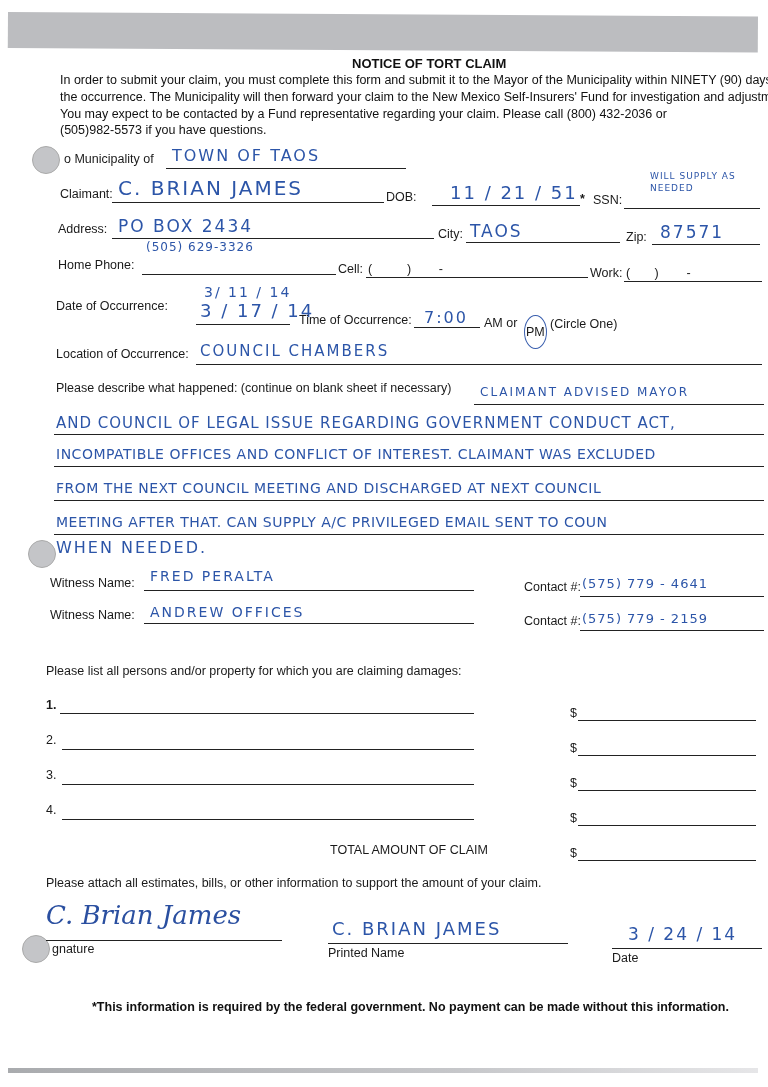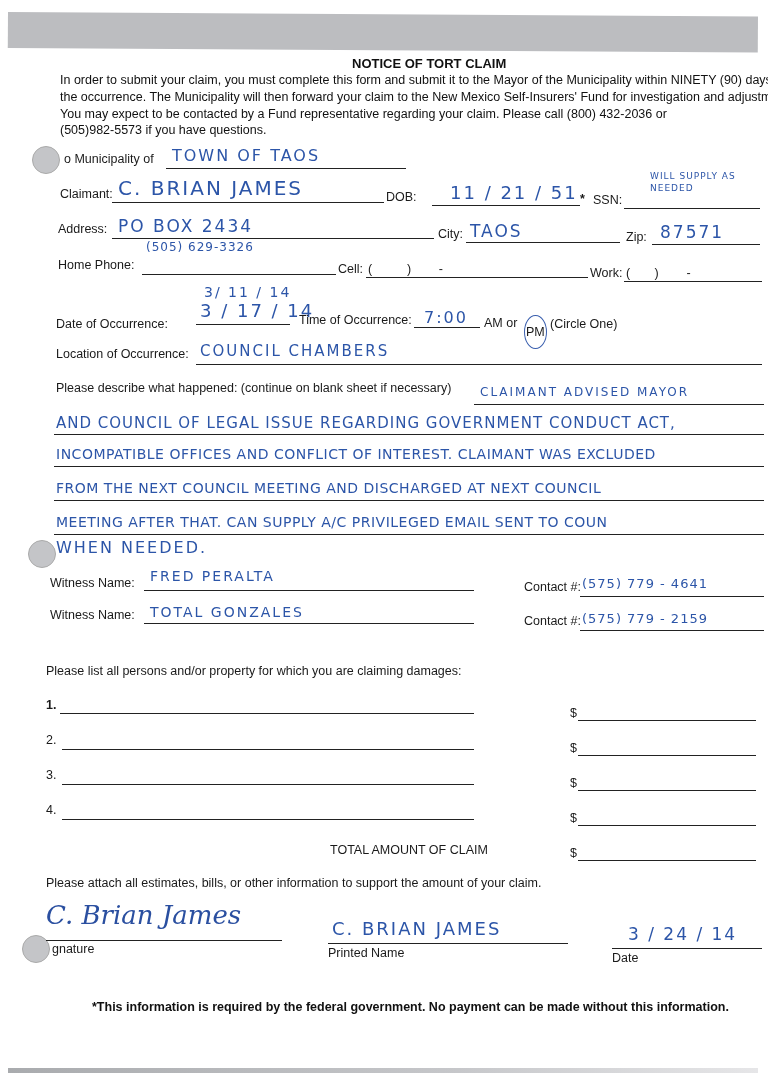--- a/index.html
+++ b/index.html
@@ -80,21 +80,21 @@
   <div class="abs hand" style="left:146px; top:240px; font-size:12px; letter-spacing:1px;">(505) 629-3326</div>
   <div class="line" style="left:142px; top:274px; width:194px;"></div>
   <div class="abs print" style="left:338px; top:262px;">Cell:</div>
   <div class="abs print" style="left:368px; top:262px; white-space:pre;">(          )        -</div>
   <div class="line" style="left:366px; top:277px; width:222px;"></div>
   <div class="abs print" style="left:590px; top:266px;">Work:</div>
   <div class="abs print" style="left:626px; top:266px; white-space:pre;">(       )        -</div>
   <div class="line" style="left:624px; top:281px; width:138px;"></div>
 
   <div class="abs hand" style="left:204px; top:284px; font-size:14px;">3/ 11 / 14</div>
-  <div class="abs print" style="left:56px; top:317px;">Date of Occurrence:</div>
+  <div class="abs print" style="left:56px; top:299px;">Date of Occurrence:</div>
   <div class="abs hand" style="left:200px; top:300px; font-size:18px;">3 / 17 / 14</div>
   <div class="line" style="left:196px; top:324px; width:94px;"></div>
   <div class="abs print" style="left:299px; top:313px;">Time of Occurrence:</div>
   <div class="abs hand" style="left:424px; top:308px; font-size:16px;">7:00</div>
   <div class="line" style="left:414px; top:327px; width:66px;"></div>
   <div class="abs print" style="left:484px; top:316px;">AM or</div>
   <div class="abs print" style="left:524px; top:315px;"><span class="circle-pm">PM</span></div>
   <div class="abs print" style="left:550px; top:317px;">(Circle One)</div>
 
   <div class="abs print" style="left:56px; top:347px;">Location of Occurrence:</div>
@@ -115,21 +115,21 @@
   <div class="abs hand" style="left:56px; top:538px; font-size:16px;">WHEN NEEDED.</div>
 
   <div class="abs print" style="left:50px; top:576px;">Witness Name:</div>
   <div class="abs hand" style="left:150px; top:568px; font-size:14px;">FRED PERALTA</div>
   <div class="line" style="left:144px; top:590px; width:330px;"></div>
   <div class="abs print" style="left:524px; top:580px;">Contact #:</div>
   <div class="abs hand" style="left:582px; top:576px; font-size:13px; letter-spacing:1px;">(575) 779 - 4641</div>
   <div class="line" style="left:580px; top:596px; width:184px;"></div>
 
   <div class="abs print" style="left:50px; top:608px;">Witness Name:</div>
-  <div class="abs hand" style="left:150px; top:604px; font-size:14px;">TOTAL GONZALES</div>
+  <div class="abs hand" style="left:150px; top:604px; font-size:14px;">ANDREW OFFICES</div>
   <div class="line" style="left:144px; top:623px; width:330px;"></div>
   <div class="abs print" style="left:524px; top:614px;">Contact #:</div>
   <div class="abs hand" style="left:582px; top:611px; font-size:13px; letter-spacing:1px;">(575) 779 - 2159</div>
   <div class="line" style="left:580px; top:630px; width:184px;"></div>
 
   <div class="abs print" style="left:46px; top:664px;">Please list all persons and/or property for which you are claiming damages:</div>
 
   <div class="abs print" style="left:46px; top:698px; font-weight:bold;">1.</div>
   <div class="line" style="left:60px; top:713px; width:414px;"></div>
   <div class="abs print" style="left:570px; top:706px;">$</div>

